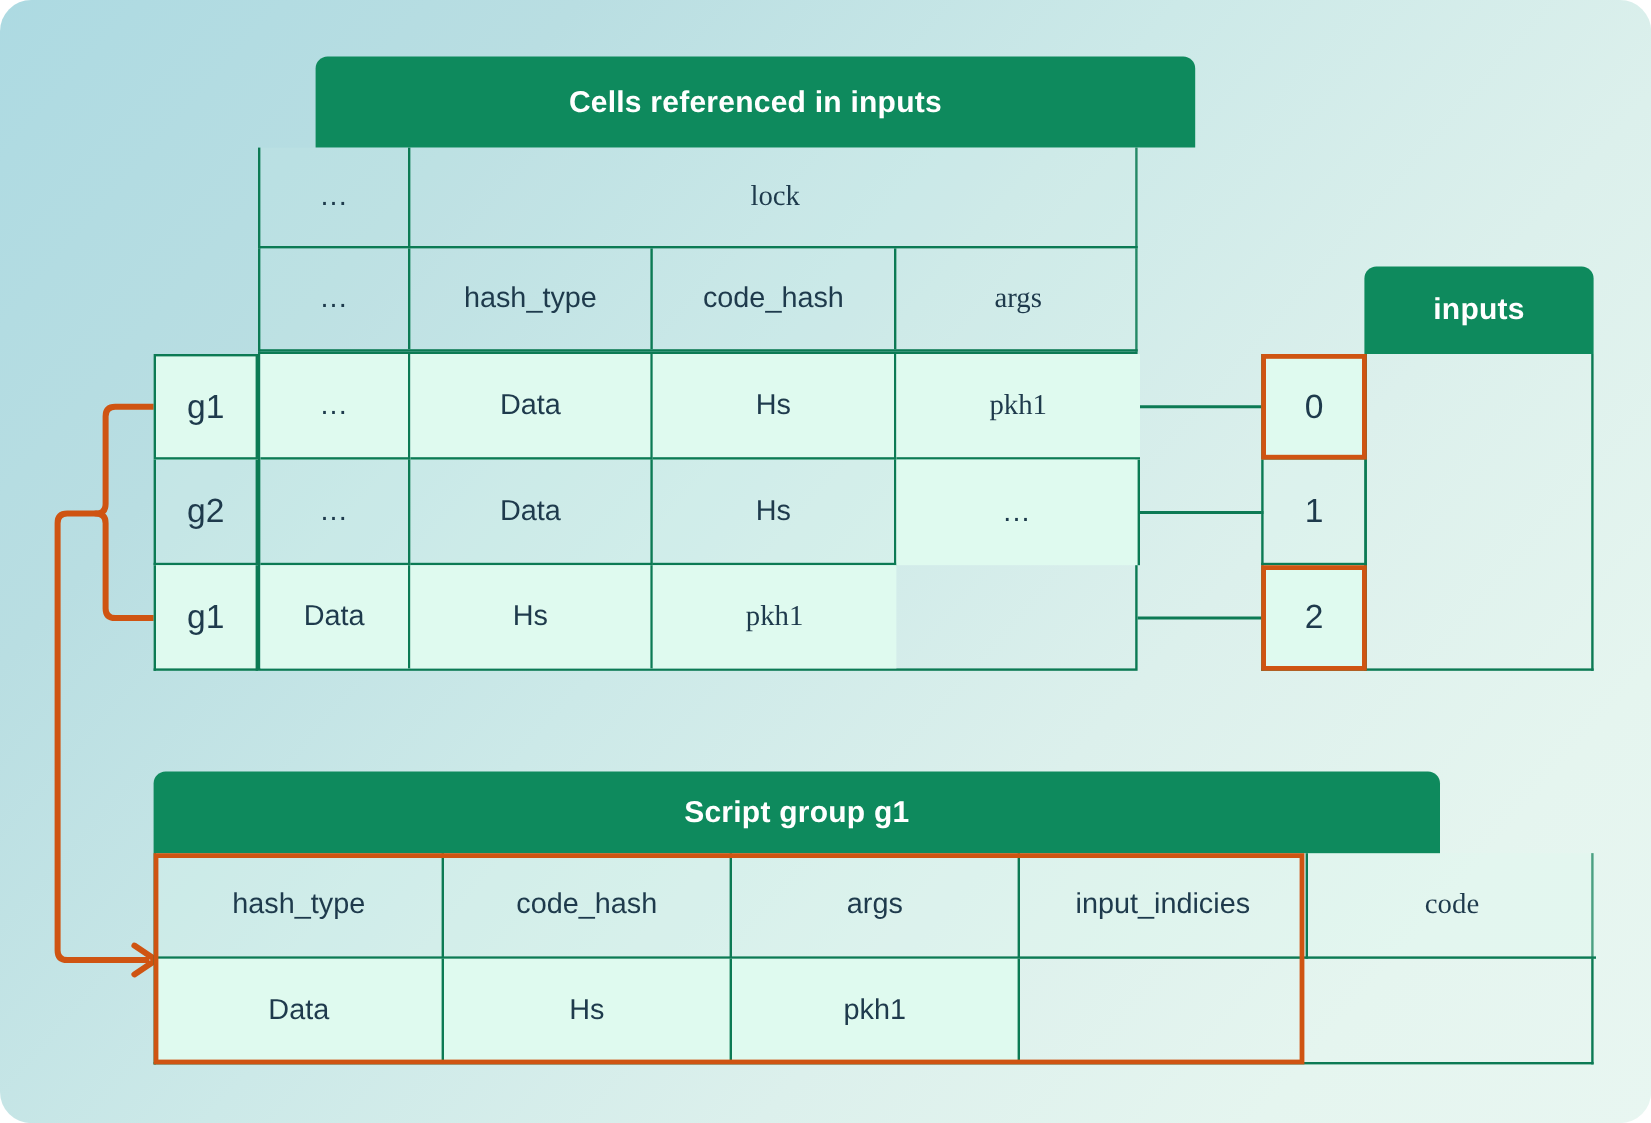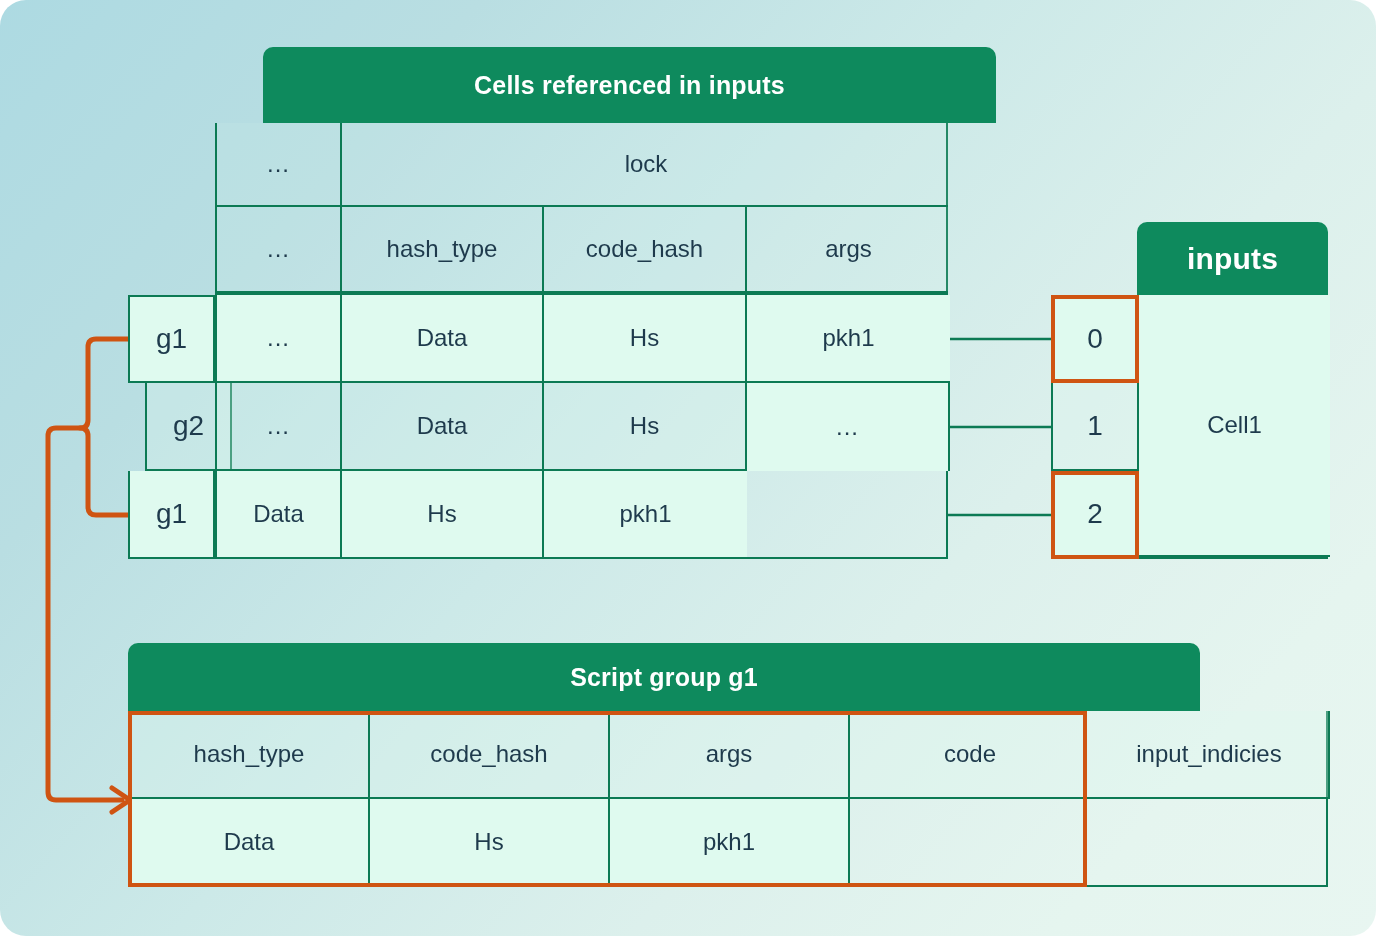--- a/index.html
+++ b/index.html
@@ -42,21 +42,21 @@
   .cell {
     box-sizing: border-box;
     display: flex;
     align-items: center;
     justify-content: center;
     border-right: 2px solid #0c7a54;
     border-bottom: 2px solid #0c7a54;
     font-size: 24px;
     white-space: nowrap;
   }
-  .cell.last-col { border-right: 0; }
+  .cell.last-col { border-right: 0; font-family: Liberation Serif, serif; }
   .cell.last-row { border-bottom: 0; }
 
   
   .tint-head  { background: rgba(223,250,239,0.12); }  
   .tint-light { background: #dffaef; }
   .tint-mid   { background: rgba(223,250,239,0.30); }
 
   .dots { letter-spacing: 1px; font-size: 24px; line-height: 0.6; }
 
   
@@ -117,21 +117,21 @@
   <div class="grid" style="left:215px; top:207px; width:733px; height:86px; grid-template-columns:125px 202px 203px 203px;">
     <div class="cell tint-head last-row">
       <span class="dots">...</span>
     </div>
     <div class="cell tint-head last-row">hash_type</div>
     <div class="cell tint-head last-row">code_hash</div>
     <div class="cell tint-head last-col last-row">args</div>
   </div>
 
   <div class="glabel tint-light" style="left:128px; top:295px; width:87px; height:88px; border-top:2px solid #0c7a54;">g1</div>
-  <div class="glabel tint-mid" style="left:145px; top:383px; width:87px; height:88px;">g2</div>
+  <div class="glabel tint-mid" style="left:128px; top:383px; width:87px; height:88px;">g2</div>
   <div class="glabel tint-light" style="left:128px; top:471px; width:87px; height:88px;">g1</div>
 
   <div class="grid" style="left:215px; top:293px; width:733px; height:266px; grid-template-columns:125px 202px 203px 203px; border-top:2px solid #0c7a54;">
 
     <div class="cell tint-light">
       <span class="dots">...</span>
     </div>
     <div class="cell tint-light">Data</div>
     <div class="cell tint-light">Hs</div>
     <div class="cell tint-light last-col">pkh1</div>
@@ -143,42 +143,41 @@
     <div class="cell tint-mid">Hs</div>
 
     <div class="cell tint-light last-row">
       <span class="dots">...</span>
     </div>
     <div class="cell tint-light last-row">Data</div>
     <div class="cell tint-light last-row">Hs</div>
     <div class="cell tint-light last-col last-row">pkh1</div>
   </div>
 
-  <div class="tbl-header" style="left:1137px; top:222px; width:191px; height:73px; border-radius:10px 10px 0 0; font-size:30px;">inputs</div>
+  <div class="tbl-header" style="left:1137px; top:222px; width:191px; height:73px; border-radius:10px 10px 0 0; font-size:25px;">inputs</div>
 
   <div class="glabel tint-light" style="left:1051px; top:295px; width:88px; height:88px; border-top:2px solid #0c7a54;">0</div>
   <div class="glabel tint-mid" style="left:1051px; top:383px; width:88px; height:88px;">1</div>
   <div class="glabel tint-light" style="left:1051px; top:471px; width:88px; height:88px;">2</div>
 
   <div class="grid" style="left:1137px; top:295px; width:191px; height:264px; grid-template-columns:191px;">
-    <div class="cell tint-light last-col">Cell1</div>
   </div>
 
   <div class="hl" style="left:1051px; top:295px; width:88px; height:88px;"></div>
   <div class="hl" style="left:1051px; top:471px; width:88px; height:88px;"></div>
 
   <div class="tbl-header" style="left:128px; top:643px; width:1072px; height:68px; border-radius:10px 10px 0 0; font-size:25px;">Script group g1</div>
 
   <div class="grid" style="left:128px; top:711px; width:1200px; height:176px; grid-template-columns:repeat(5,240px);">
 
     <div class="cell tint-mid">hash_type</div>
     <div class="cell tint-mid">code_hash</div>
     <div class="cell tint-mid">args</div>
+    <div class="cell tint-mid">input_indicies</div>
     <div class="cell tint-mid last-col">code</div>
-    <div class="cell tint-mid">input_indicies</div>
 
     <div class="cell tint-light last-row">Data</div>
     <div class="cell tint-light last-row">Hs</div>
     <div class="cell tint-light last-row">pkh1</div>
   </div>
 
   <div class="hl" style="left:128px; top:711px; width:959px; height:176px;"></div>
 
 </div>
 

